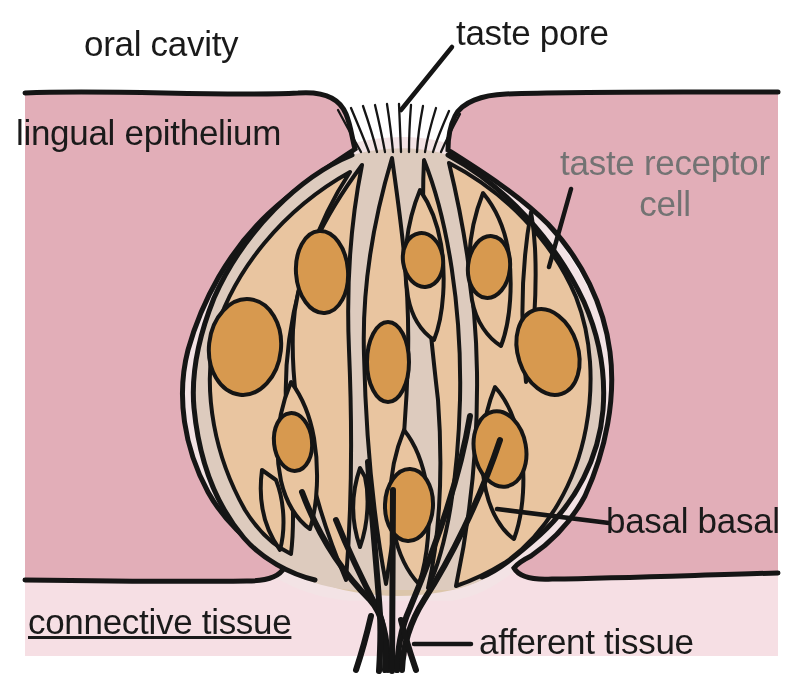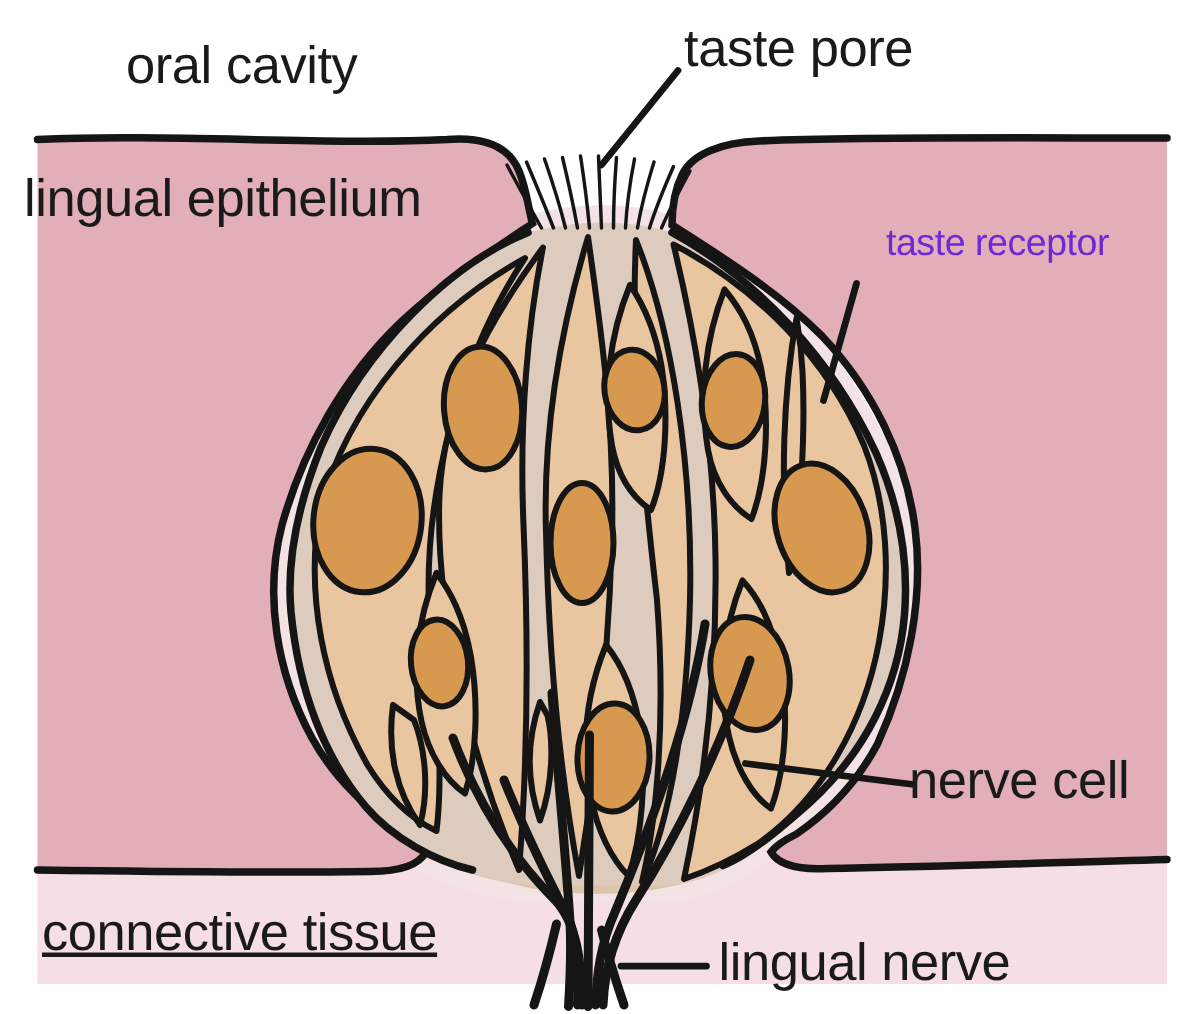--- a/index.html
+++ b/index.html
@@ -1,20 +1,20 @@
 <!DOCTYPE html>
 <html style="--epithelium: #e2aeb8; --connective: #f6dfe4; --halo: #f3e3e5; --blob: #dcc6ab; --bud_bg: #ddcbbe; --cell_body: #e9c5a0; --nucleus: #d7994f; --ink: #151515;"><head>
 <meta charset="utf-8">
 <style>
   html,body{margin:0;padding:0;background:#ffffff;}
   #stage{position:relative;width:800px;height:676px;background:#ffffff;overflow:hidden;
          font-family:"Liberation Sans", sans-serif;}
   #art{position:absolute;left:0;top:0;}
   .lbl{position:absolute;color:#1a1a1a;font-size:35px;line-height:38px;letter-spacing:-0.3px;white-space:nowrap;}
-  .lbl2{position:absolute;color:#6d28d9;font-size:25px;line-height:41px;letter-spacing:-0.3px;text-align:center;}
+  .lbl2{position:absolute;color:#737373;font-size:35px;line-height:41px;letter-spacing:-0.3px;text-align:center;}
   
   .f-epi{fill:var(--epithelium);}
   .f-conn{fill:var(--connective);}
   .f-halo{fill:var(--halo);}
   .f-blob{fill:var(--blob);}
   .f-bud{fill:var(--bud_bg);}
   .f-cell{fill:var(--cell_body);}
   .f-nuc{fill:var(--nucleus);}
   .ink{stroke:var(--ink);}
   .nofill{fill:none;}
@@ -128,20 +128,21 @@
   </svg>
 
   <div class="lbl" style="left:456px;top:14px;">taste pore</div>
 
   <div class="lbl" style="left:84px;top:25px;">oral cavity</div>
 
   <div class="lbl" style="left:16px;top:114px;">lingual epithelium</div>
 
   <div class="lbl2" style="left:545px;top:142px;width:240px;">
     <div>taste receptor</div>
+    <div>cell</div>
   </div>
 
-  <div class="lbl" style="left:606px;top:502px;">nerve cell</div>
+  <div class="lbl" style="left:606px;top:502px;">basal basal</div>
 
   <div class="lbl" style="left:28px;top:603px;text-decoration:underline;">connective tissue</div>
 
-  <div class="lbl" style="left:479px;top:623px;">lingual nerve</div>
+  <div class="lbl" style="left:479px;top:623px;">afferent tissue</div>
 </div>
 
 </body></html>

